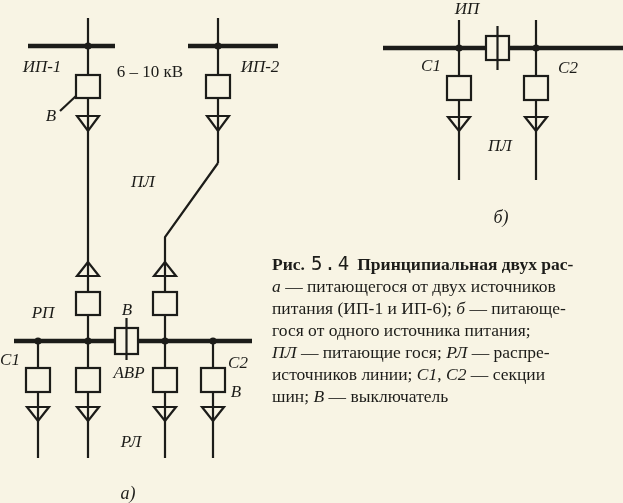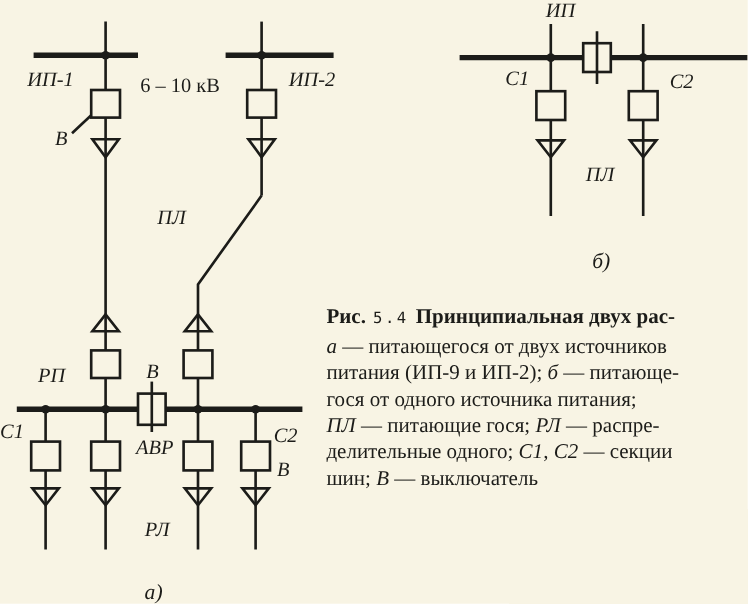--- a/index.html
+++ b/index.html
@@ -23,21 +23,21 @@
   
   .cap{
     position:absolute;left:272px;top:252px;width:348px;
     font-size:17.5px;line-height:22px;color:var(--ink,#1c1c19);
   }
   .capline{white-space:nowrap;}
   .b{font-weight:bold;}
   .i{font-style:italic;}
   .fig-num{
     font-family:"DejaVu Sans Mono",monospace;
-    font-weight:normal;font-size:13px;letter-spacing:2px;margin:0 6px;
+    font-weight:normal;font-size:19px;letter-spacing:2px;margin:0 6px;
   }
 </style>
 </head>
 <body>
 
 <div id="screen">
 
   <svg id="schematic" width="623" height="503" viewBox="0 0 623 503" xmlns="http://www.w3.org/2000/svg">
 
     <g>
@@ -112,20 +112,20 @@
       <text class="lbl" x="431" y="71" text-anchor="middle">С1</text>
       <text class="lbl" x="568" y="73" text-anchor="middle">С2</text>
       <text class="lbl" x="500" y="151" text-anchor="middle">ПЛ</text>
       <text class="lbl sub" x="501" y="223" text-anchor="middle">б)</text>
     </g>
   </svg>
 
   <div class="cap">
     <div class="capline b"><span>Рис.</span><span class="fig-num">5.4</span><span>Принципиальная двух рас-</span></div>
     <div class="capline"><span class="i">а</span><span> — питающегося от двух источников</span></div>
-    <div class="capline"><span>питания (ИП-9 и ИП-2); </span><span class="i">б</span><span> — питающе-</span></div>
+    <div class="capline"><span>питания (ИП-1 и ИП-6); </span><span class="i">б</span><span> — питающе-</span></div>
     <div class="capline">гося от одного источника питания;</div>
     <div class="capline"><span class="i">ПЛ</span><span> — питающие гося; </span><span class="i">РЛ</span><span> — распре-</span></div>
-    <div class="capline"><span>делительные одного; </span><span class="i">С1</span><span>, </span><span class="i">С2</span><span> — секции</span></div>
+    <div class="capline"><span>источников линии; </span><span class="i">С1</span><span>, </span><span class="i">С2</span><span> — секции</span></div>
     <div class="capline"><span>шин; </span><span class="i">В</span><span> — выключатель</span></div>
   </div>
 
 </div>
 
 </body></html>

